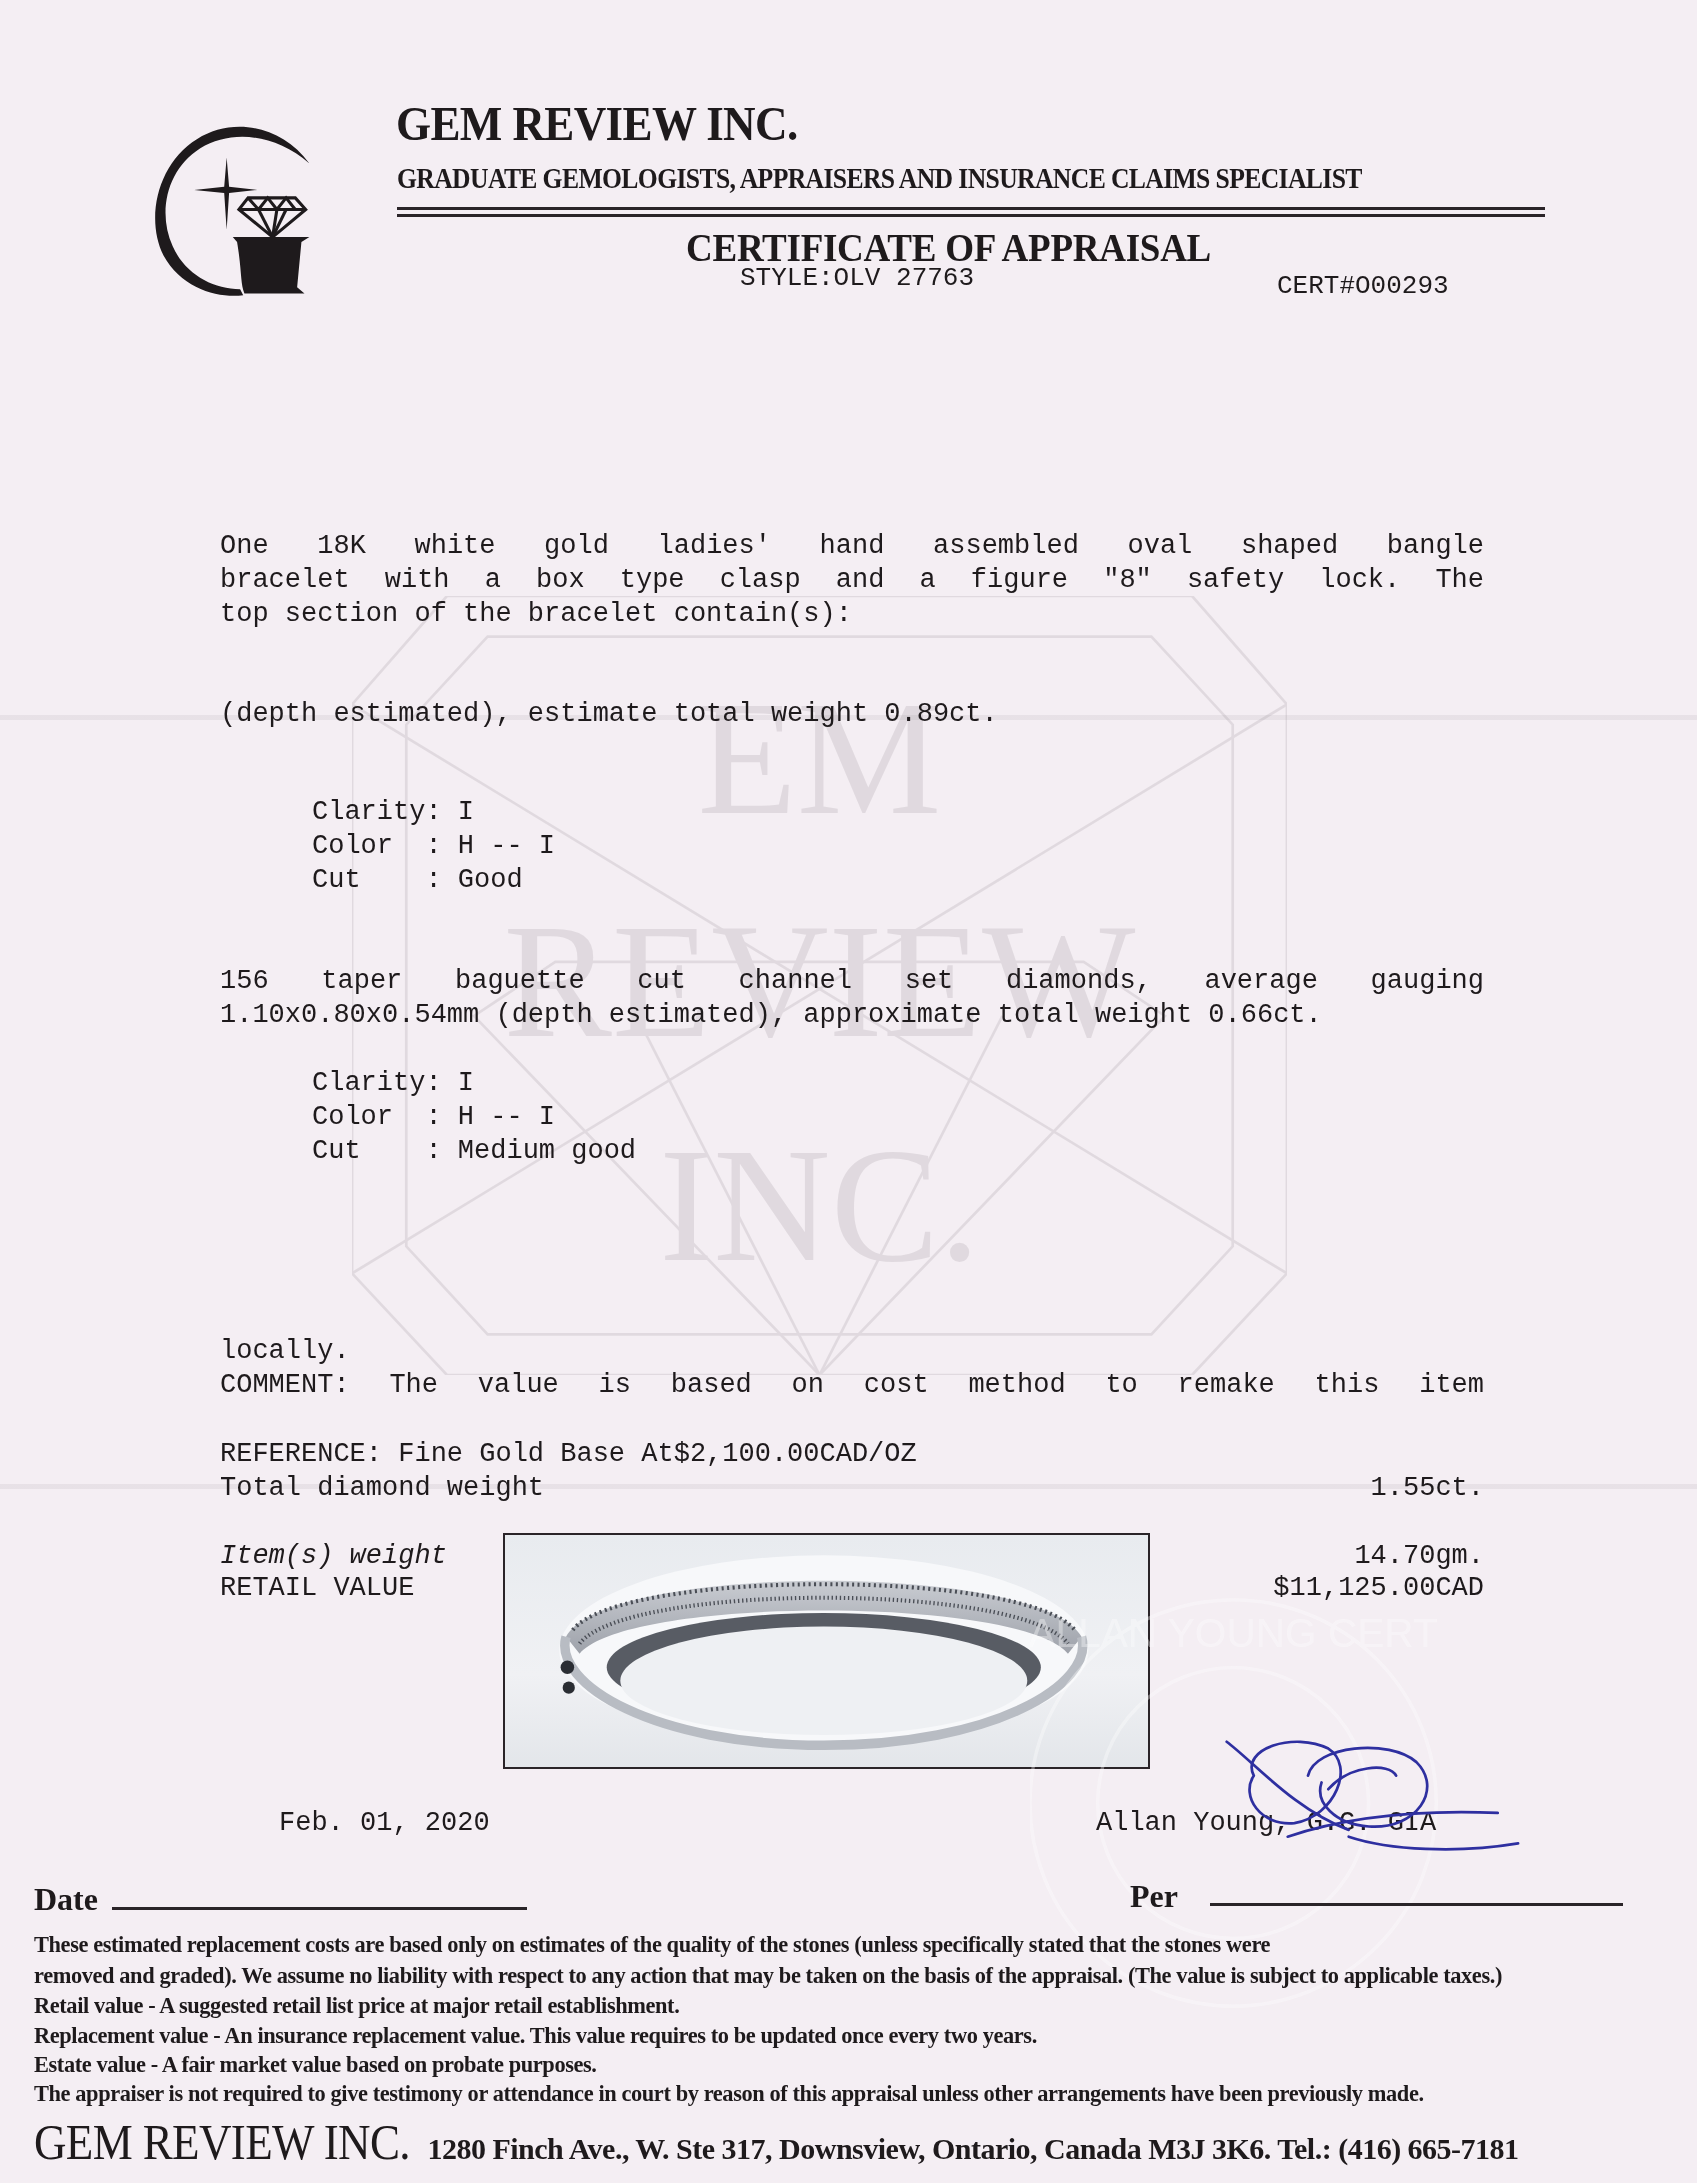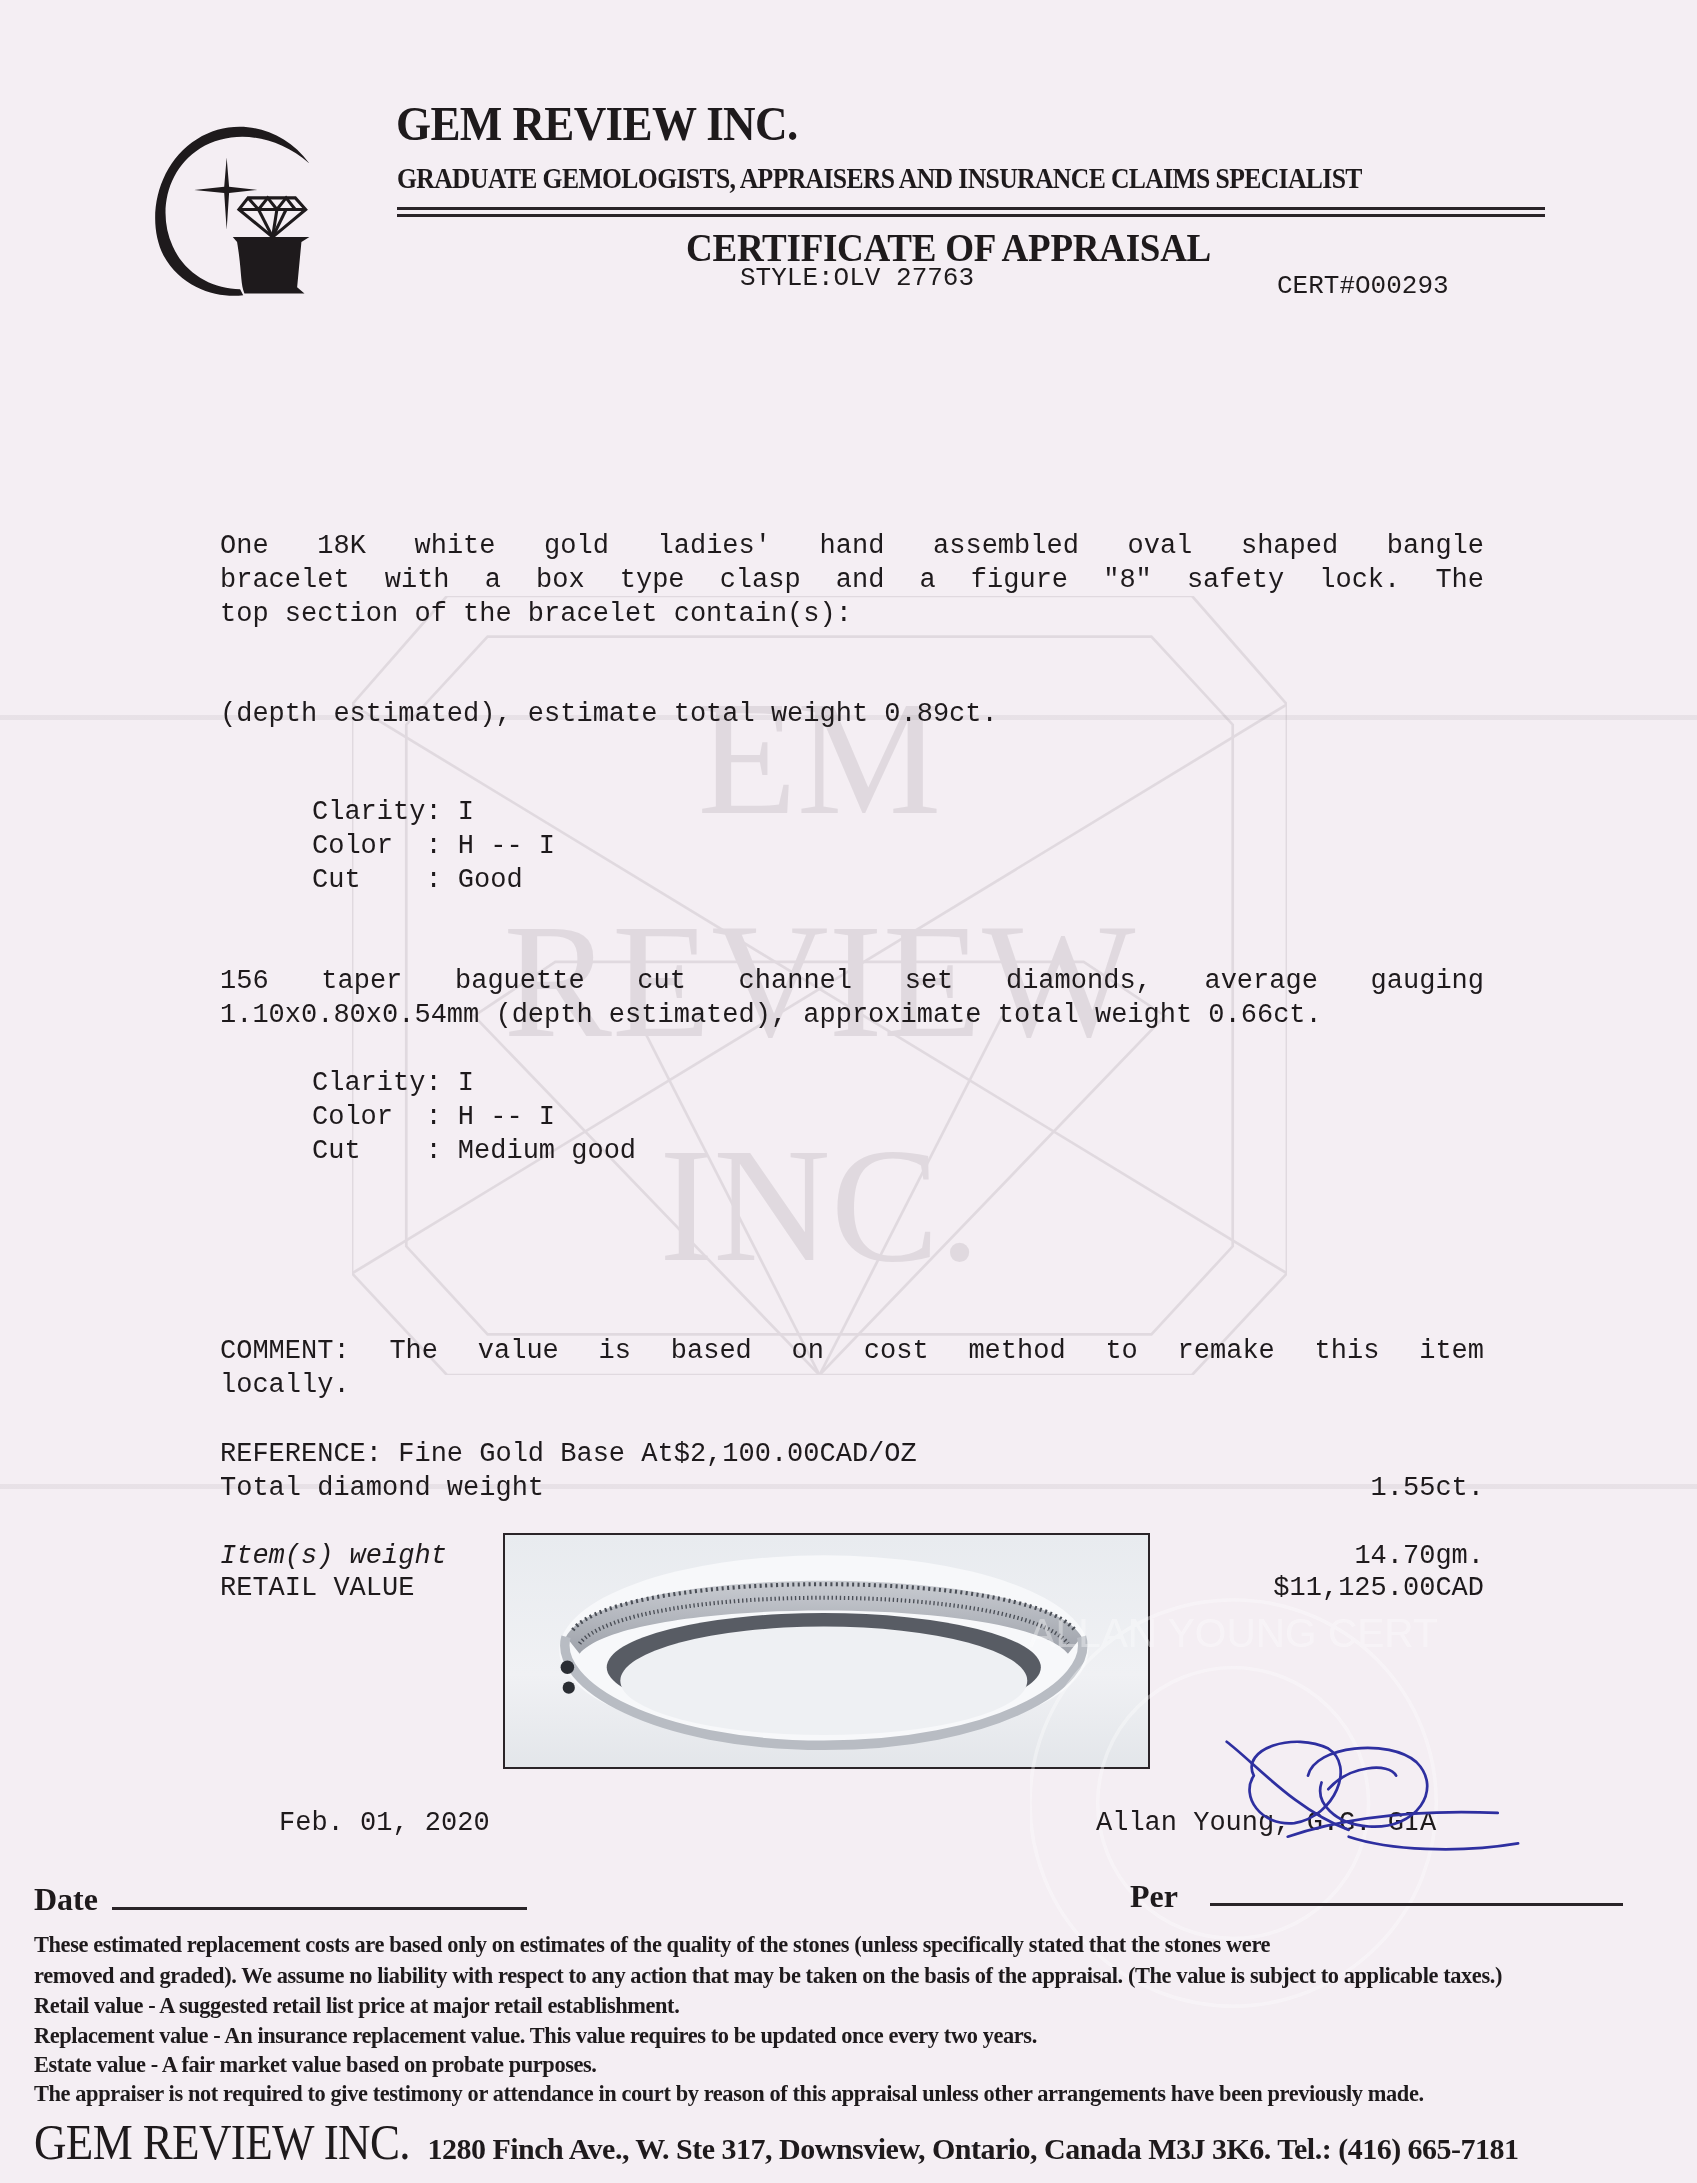--- a/index.html
+++ b/index.html
@@ -130,22 +130,22 @@
 
 <div class="abs mono body-text para" style="top:964px;">
   <span class="line">156 taper baguette cut channel set diamonds, average gauging</span>
   <span class="line last">1.10x0.80x0.54mm (depth estimated), approximate total weight 0.66ct.</span>
 </div>
 <div class="abs mono attrs" style="top:1066px;"><span>Clarity:</span> <span>I</span>
 <span>Color  :</span> <span>H -- I</span>
 <span>Cut    :</span> <span>Medium good</span></div>
 
 <div class="abs mono body-text para" style="top:1334px;">
+  <span class="line last">locally.</span>
   <span class="line">COMMENT: The value is based on cost method to remake this item</span>
-  <span class="line last">locally.</span>
 </div>
 
 <div class="abs mono body-text" style="left:220px; top:1437px;">REFERENCE: Fine Gold Base At$2,100.00CAD/OZ</div>
 <div class="abs mono body-text" style="left:220px; top:1471px;">Total diamond weight</div>
 <div class="abs mono body-text right" style="right:213px; top:1471px;">1.55ct.</div>
 
 <div class="abs mono body-text" style="left:220px; top:1539px;font-style:italic;">Item(s) weight</div>
 <div class="abs mono body-text" style="left:220px; top:1571px;">RETAIL VALUE</div>
 <div class="abs mono body-text right" style="right:213px; top:1539px;">14.70gm.</div>
 <div class="abs mono body-text right" style="right:213px; top:1571px;margin-left:32px;">$11,125.00CAD</div>

